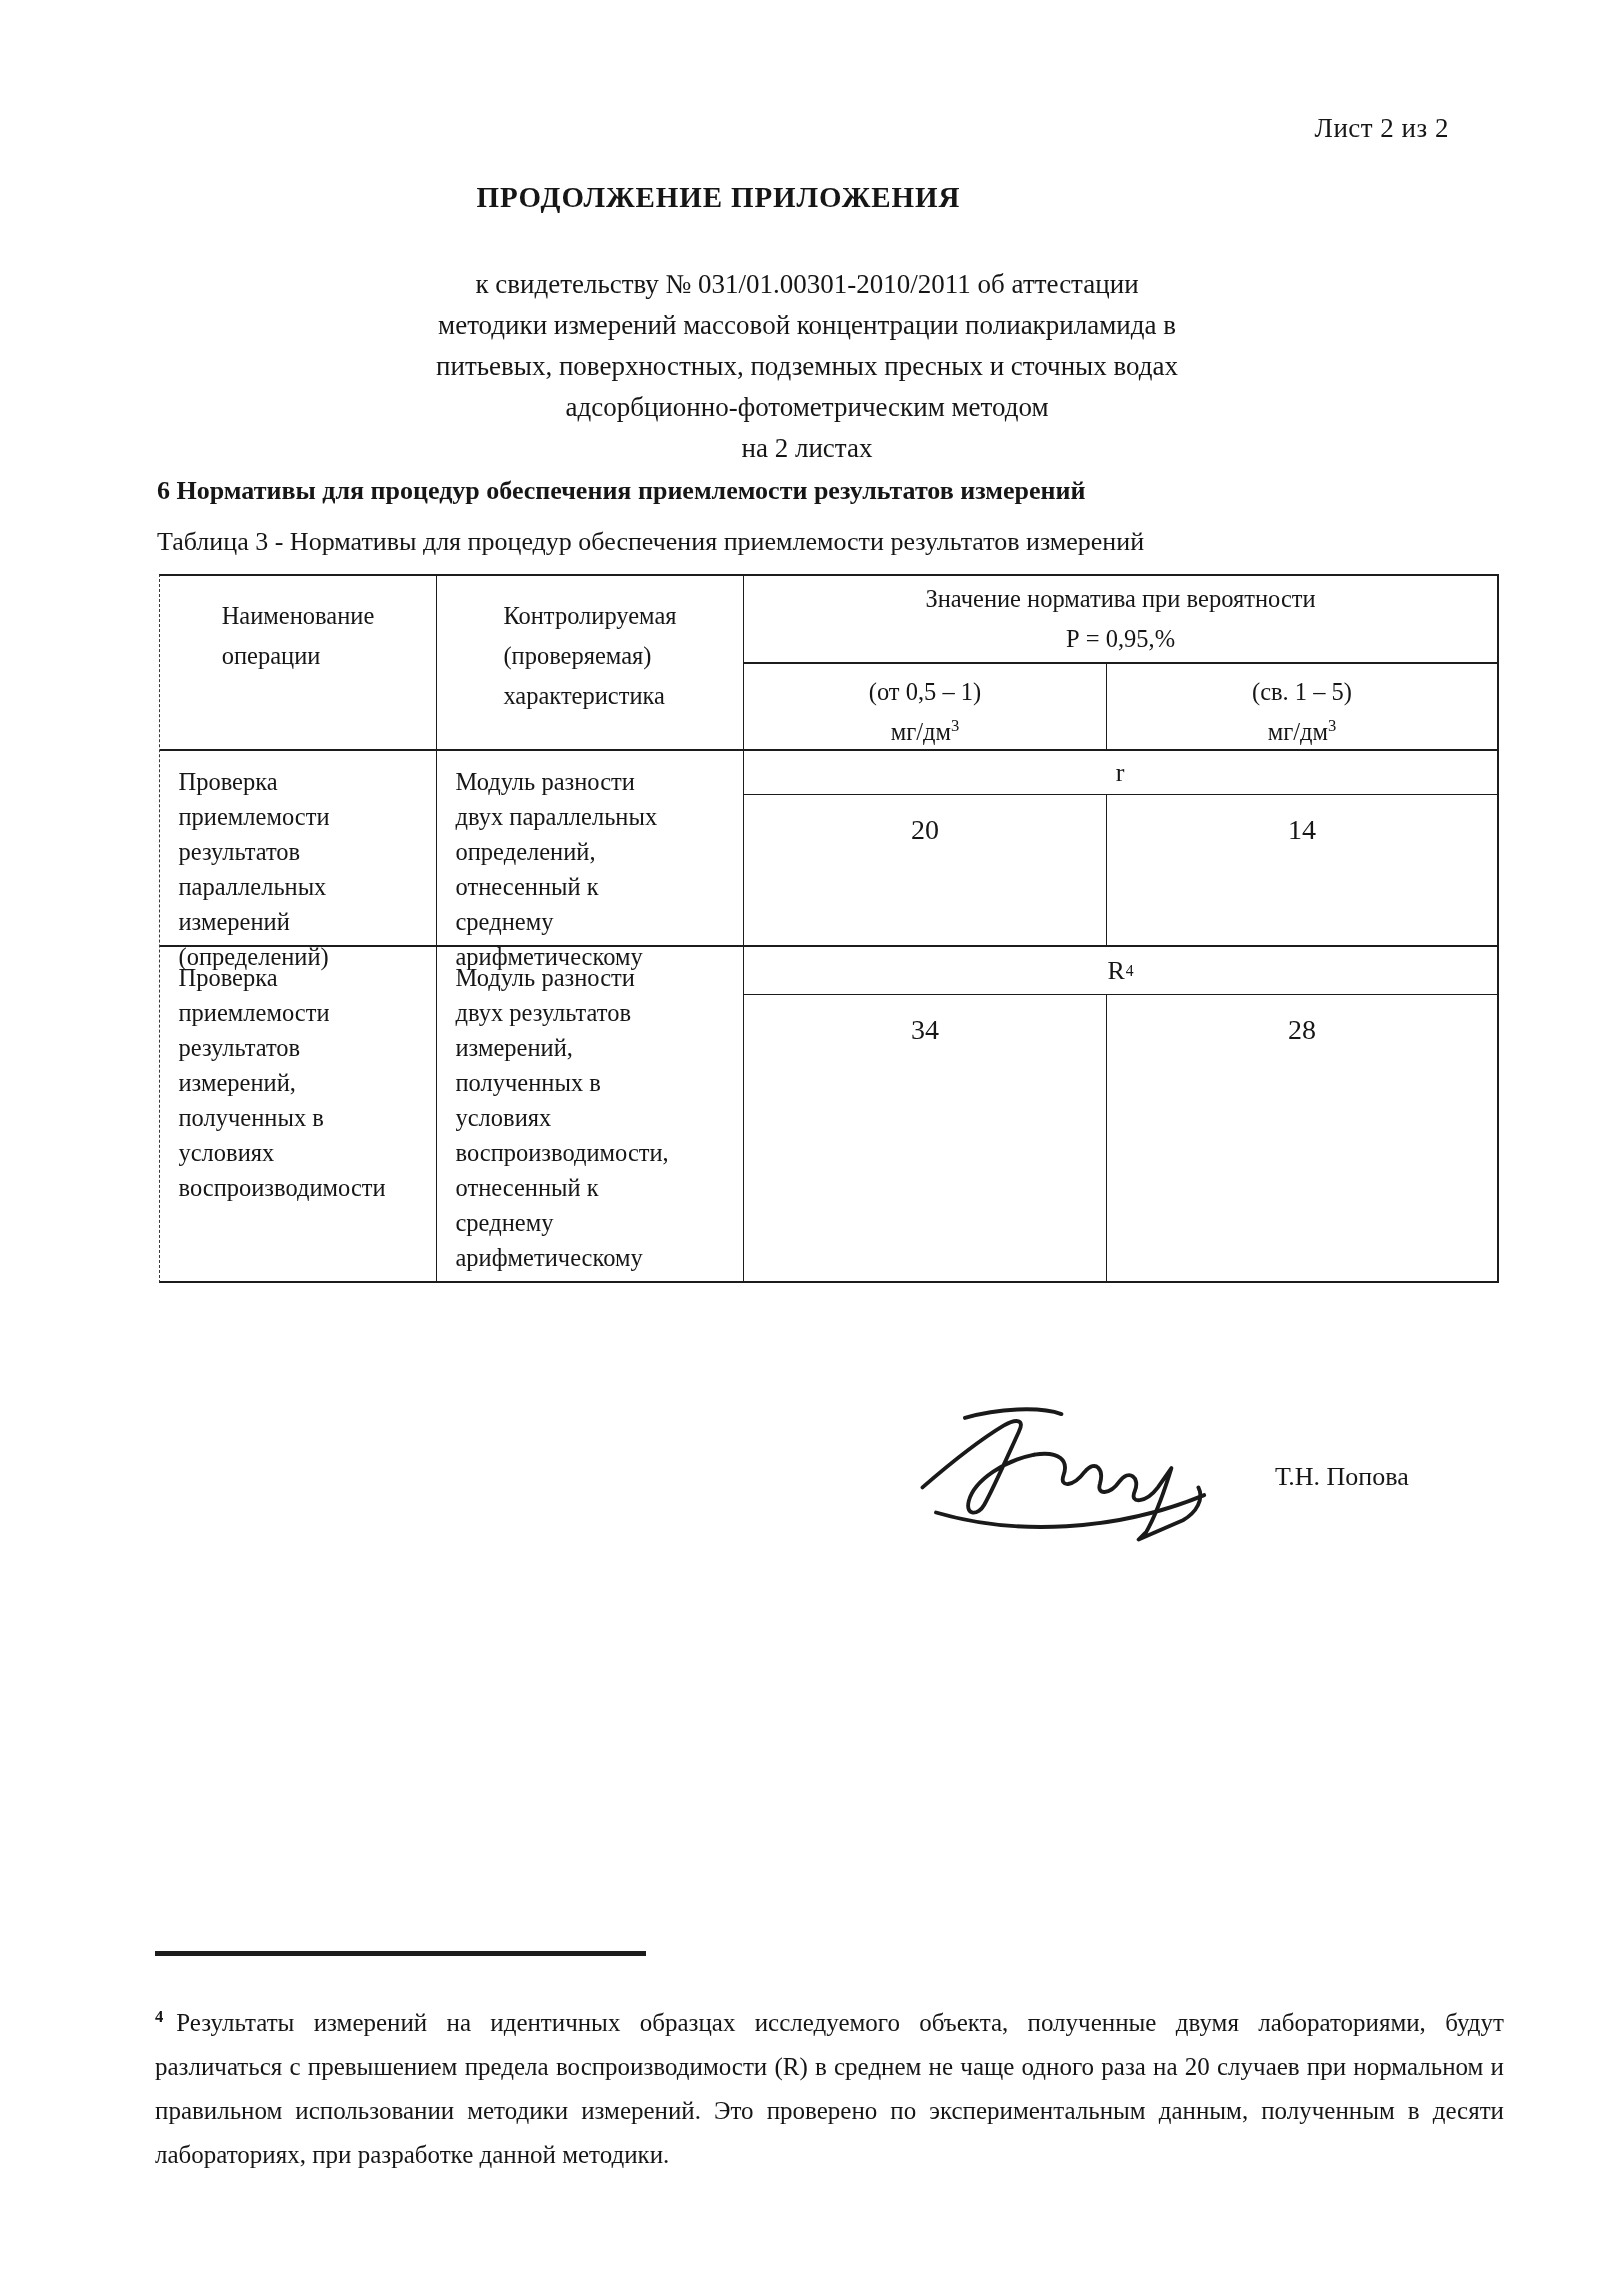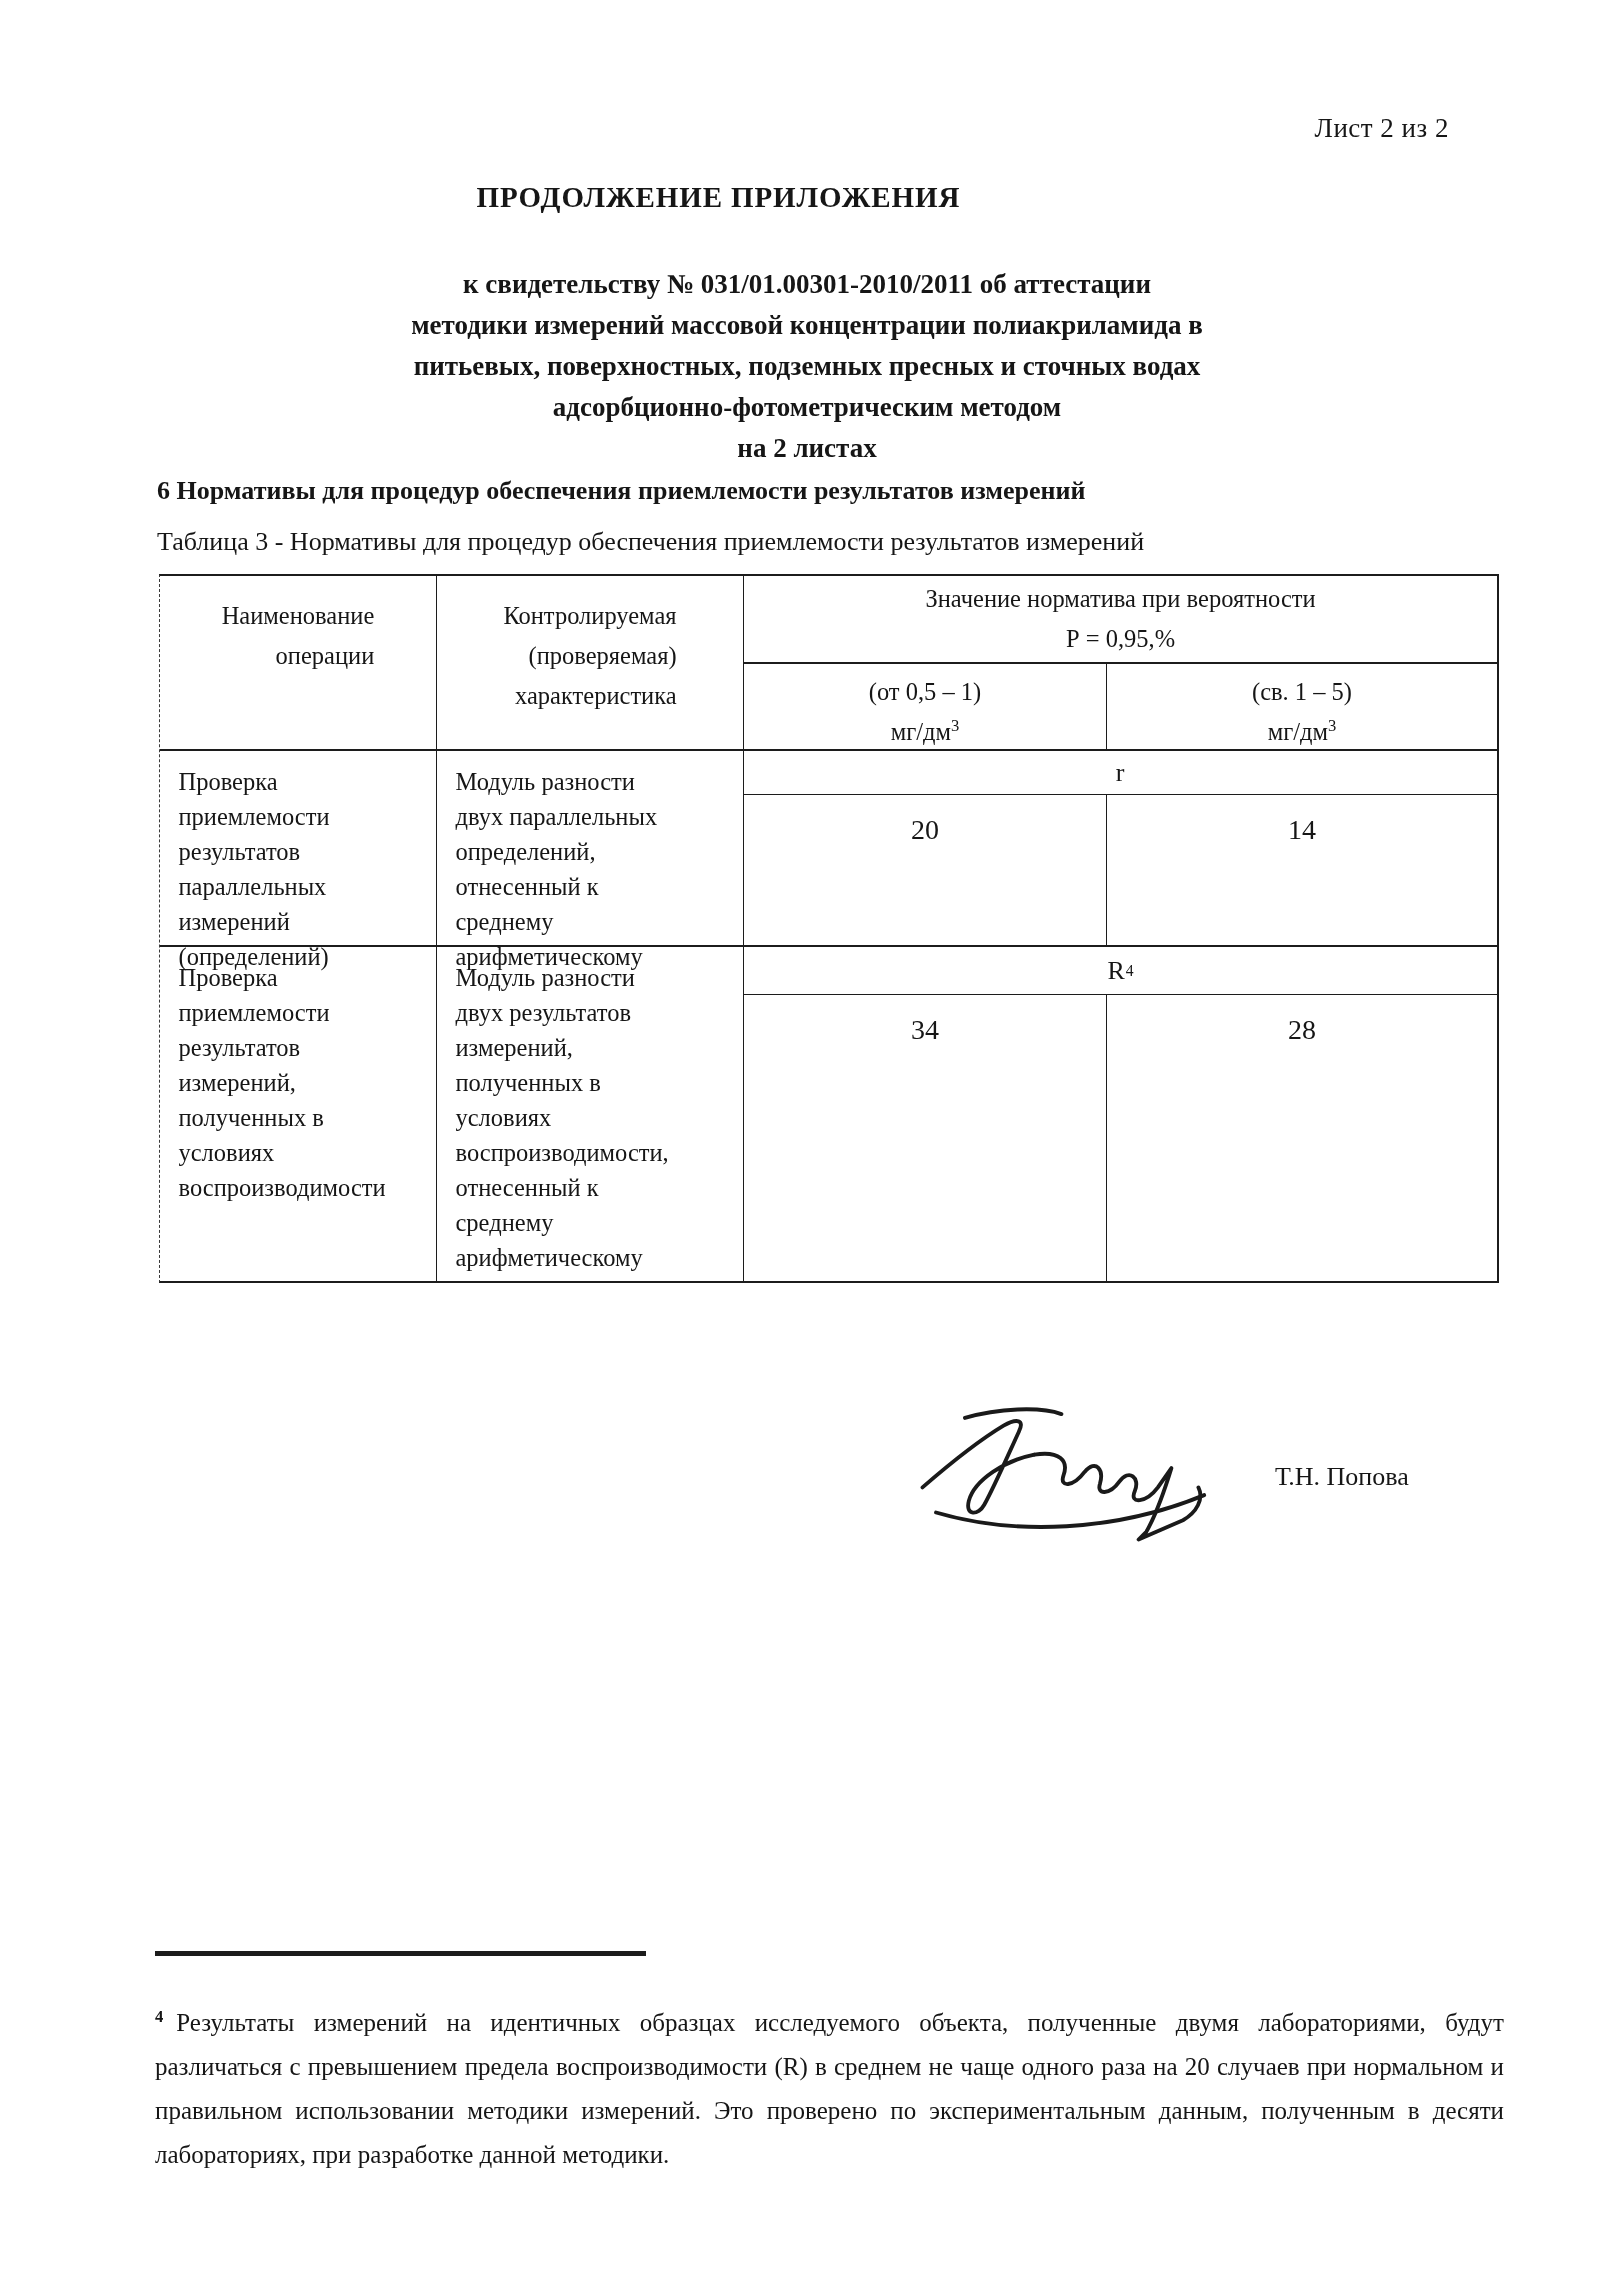--- a/index.html
+++ b/index.html
@@ -15,21 +15,21 @@
   .sheet-label{
     position:absolute;top:113px;right:164px;
     font-size:27px;letter-spacing:0.5px;
   }
   .doc-title{
     position:absolute;top:181px;left:0;width:1437px;
     text-align:center;font-size:29px;font-weight:bold;letter-spacing:0.9px;
   }
   .subtitle{
     position:absolute;top:264px;left:161px;width:1292px;
-    text-align:center;font-size:27px;font-weight:bold;line-height:41px;
+    text-align:center;font-size:27px;font-weight:normal;line-height:41px;
   }
   .section-heading{
     position:absolute;top:476px;left:157px;width:1347px;
     font-size:26px;font-weight:bold;
   }
   .table-caption{
     position:absolute;top:527px;left:157px;width:1347px;
     font-size:26px;
   }
 
@@ -45,21 +45,21 @@
     grid-template-columns:277px 307px 363px auto;
     grid-template-rows:88px 87px 44px 152px 48px auto;
     font-size:24.5px;
   }
   .cell{box-sizing:border-box;}
   .b-r{border-right:1.8px solid #1c1c1c;}
   .b-b2{border-bottom:1.8px solid #1c1c1c;}
   .b-b3{border-bottom:2.8px solid #1c1c1c;}
 
   .hdr{display:flex;align-items:flex-start;justify-content:center;
-       text-align:right;line-height:40px;padding-top:20px;}
+       text-align:left;line-height:40px;padding-top:20px;}
   .hdr-span{grid-column:3/5;grid-row:1;display:flex;flex-direction:column;
        align-items:center;justify-content:center;text-align:center;line-height:40px;}
   .hdr-a{grid-column:1;grid-row:1/3;}
   .hdr-b{grid-column:2;grid-row:1/3;}
   .sub-hdr{display:flex;flex-direction:column;align-items:center;
        justify-content:flex-end;text-align:center;line-height:34px;}
   .sub-hdr sup{font-size:16.6px;}
 
   .op-cell,.char-cell{
     padding:13px 13px 0 18.5px;line-height:35px;text-align:left;

